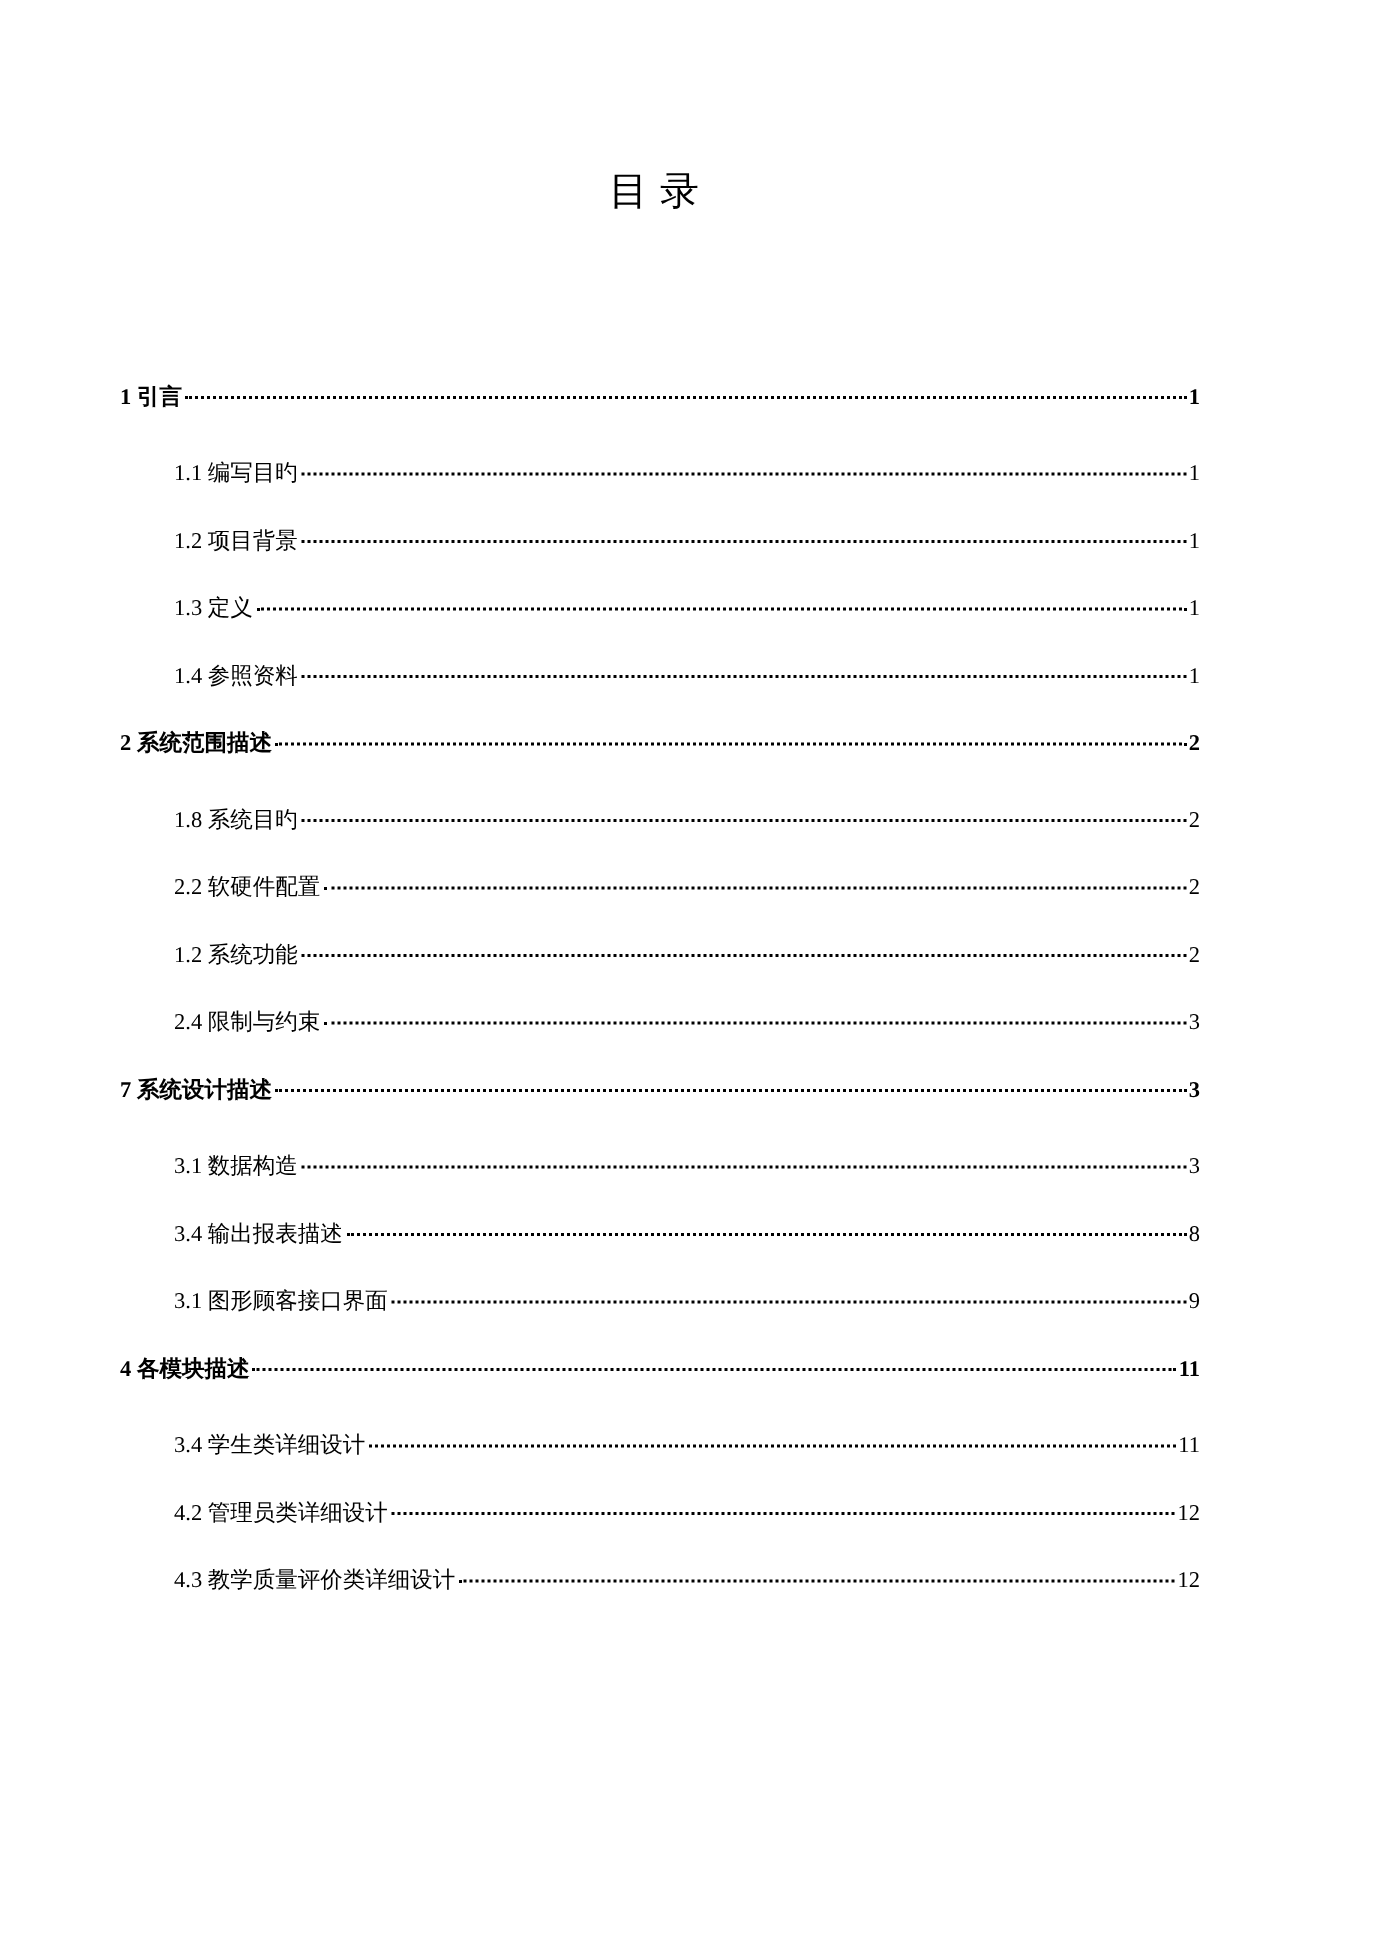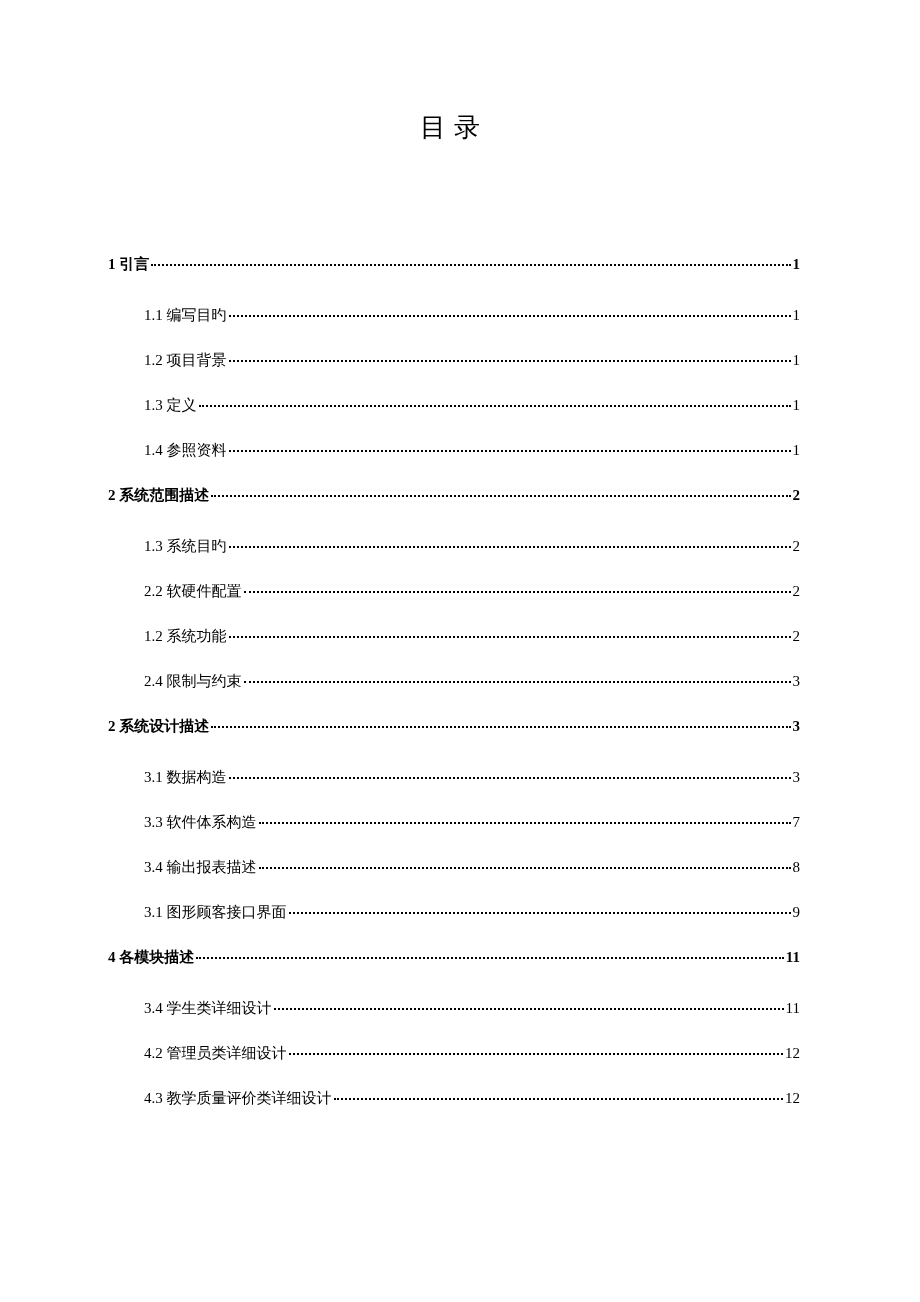--- a/index.html
+++ b/index.html
@@ -8,21 +8,21 @@
       box-sizing: border-box;
     }
     body {
       width: 920px;
       height: 1302px;
       background: #ffffff;
       font-family: "SimSun", "宋体", serif;
       position: relative;
     }
     .page {
-      padding: 110px 120px 60px 108px;
+      padding: 110px 120px 60px 80px;
       font-family: Liberation Serif, serif;
     }
     .title {
       text-align: center;
       font-size: 26px;
       font-weight: normal;
       letter-spacing: 8px;
       margin-bottom: 110px;
       color: #000;
     }
@@ -98,53 +98,48 @@
         <span class="toc-label">1.4 参照资料</span>
         <span class="toc-dots"></span>
         <span class="toc-page">1</span>
       </div>
       <div class="toc-entry level-1">
         <span class="toc-label">2 系统范围描述</span>
         <span class="toc-dots"></span>
         <span class="toc-page">2</span>
       </div>
       <div class="toc-entry level-2">
-        <span class="toc-label">1.3 系统目旳</span>
+        <span class="toc-label">1.8 系统目旳</span>
         <span class="toc-dots"></span>
         <span class="toc-page">2</span>
       </div>
       <div class="toc-entry level-2">
         <span class="toc-label">2.2 软硬件配置</span>
         <span class="toc-dots"></span>
         <span class="toc-page">2</span>
       </div>
       <div class="toc-entry level-2">
         <span class="toc-label">1.2 系统功能</span>
         <span class="toc-dots"></span>
         <span class="toc-page">2</span>
       </div>
       <div class="toc-entry level-2">
         <span class="toc-label">2.4 限制与约束</span>
         <span class="toc-dots"></span>
         <span class="toc-page">3</span>
       </div>
       <div class="toc-entry level-1">
-        <span class="toc-label">2 系统设计描述</span>
+        <span class="toc-label">7 系统设计描述</span>
         <span class="toc-dots"></span>
         <span class="toc-page">3</span>
       </div>
       <div class="toc-entry level-2">
         <span class="toc-label">3.1 数据构造</span>
         <span class="toc-dots"></span>
         <span class="toc-page">3</span>
-      </div>
-      <div class="toc-entry level-2">
-        <span class="toc-label">3.3 软件体系构造</span>
-        <span class="toc-dots"></span>
-        <span class="toc-page">7</span>
       </div>
       <div class="toc-entry level-2">
         <span class="toc-label">3.4 输出报表描述</span>
         <span class="toc-dots"></span>
         <span class="toc-page">8</span>
       </div>
       <div class="toc-entry level-2">
         <span class="toc-label">3.1 图形顾客接口界面</span>
         <span class="toc-dots"></span>
         <span class="toc-page">9</span>

